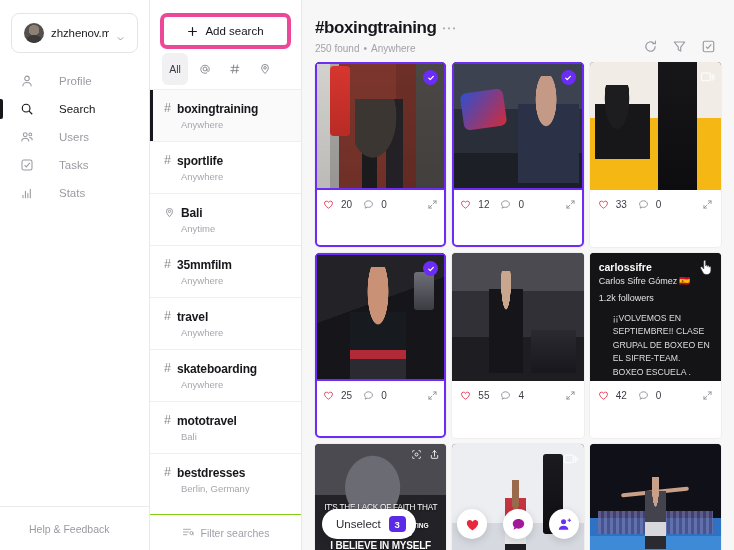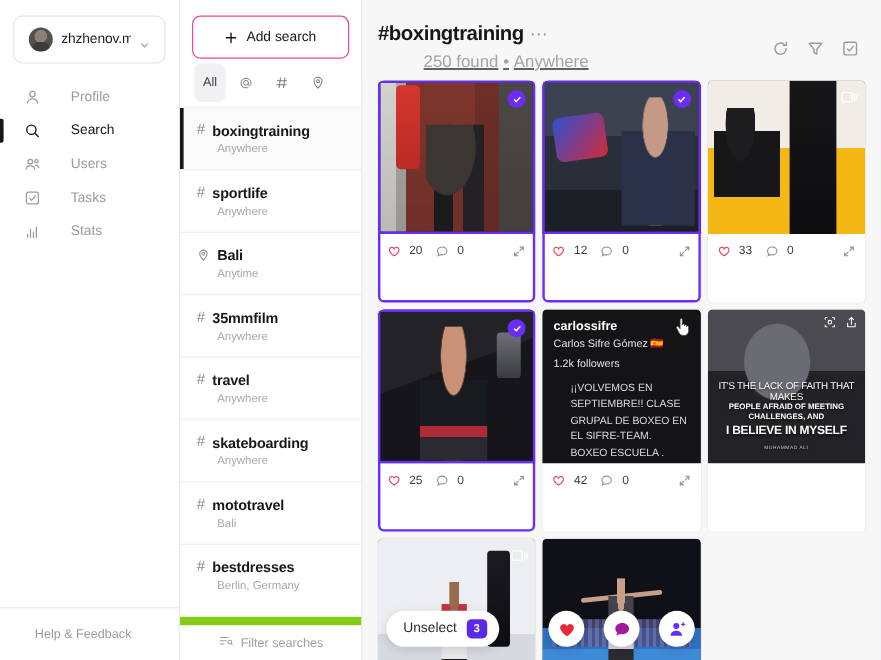--- a/index.html
+++ b/index.html
@@ -80,21 +80,21 @@
   .searchpanel {
     width: 152px; height: 550px;
     background: #ffffff;
     border-right: 1px solid #e8e8ea;
     display: flex; flex-direction: column;
     flex: 0 0 152px;
   }
   .addsearch {
     margin: 13px 10px 0 10px;
     height: 36px;
-    border: 1px solid #ec4899;
+    border: 4px solid #ec4899;
     border-radius: 7px;
     display: flex; align-items: center; justify-content: center;
     gap: 7px;
     font-size: 11.5px; color: #17171b;
     background: #fff;
     cursor: pointer;
   }
   .plus { width: 11px; height: 11px; }
   .pillrow {
     display: flex; align-items: center;
@@ -125,54 +125,54 @@
   .sitem.sel::before {
     content: ""; position: absolute; left: 0; top: 0; bottom: 0;
     width: 3px; background: #17171b;
   }
   .sitem-top { display: flex; align-items: center; gap: 6px; }
   .sitem-sym { font-size: 12.5px; color: #8b8b93; line-height: 1; }
   .sitem-sym svg { width: 11px; height: 11px; display: block; }
   .sitem-name { font-size: 12px; font-weight: bold; color: #17171b; letter-spacing: -0.15px; }
   .sitem-sub { font-size: 9.5px; color: #a6a6ae; margin-top: 3px; margin-left: 17px; }
   .filtersearch {
-    border-top: 7px solid #84cc16;
+    border-top: 1px solid #84cc16;
     height: 36px;
     display: flex; align-items: center; justify-content: center;
     gap: 7px;
     font-size: 10.5px; color: #a0a0a8;
     cursor: pointer;
   }
 
   
   .main {
     flex: 1 1 auto; height: 550px;
     background: #f7f7f8;
     position: relative;
     display: flex; flex-direction: column;
     overflow: hidden;
   }
   .mhead {
     padding: 18px 18px 8px 13px;
     background: #f7f7f8;
     flex: 0 0 auto;
-    display: flex; align-items: center; text-decoration: underline;
+    display: flex; align-items: flex-end;
   }
   .mhead-left { flex: 1 1 auto; }
   .mtitle {
     font-size: 17px; font-weight: bold; color: #17171b;
     letter-spacing: -0.4px;
     display: inline-block; vertical-align: middle;
   }
   .mdots {
     display: inline-block; vertical-align: middle;
     color: #9a9aa2; font-size: 15px; margin-left: 5px; letter-spacing: 1px;
     cursor: pointer;
   }
-  .msub { margin-top: 5px; font-size: 14px; color: #a2a2aa; margin-left: 38px; }
+  .msub { margin-top: 5px; font-size: 10px; color: #a2a2aa; }
   .msub .dot { margin: 0 4px; }
   .mactions { display: flex; align-items: center; gap: 14px; padding-top: 3px; }
   .mactions .ic { width: 15px; height: 15px; cursor: pointer; display: block; }
 
   .grid {
     flex: 1 1 auto;
     padding: 0 13px 0 13px;
     display: grid;
     grid-template-columns: repeat(3, 1fr);
     gap: 6px 6px;
@@ -705,20 +705,46 @@
           <span class="grow"></span>
           <span class="expand">
             <svg viewBox="0 0 16 16" fill="none" stroke="currentColor" stroke-width="1.3" stroke-linecap="round">
                 <path d="M9.4 2.8h3.8v3.8M13.2 2.8L9 7"></path>
                 <path d="M6.6 13.2H2.8V9.4M2.8 13.2L7 9"></path>
               </svg>
           </span>
         </div>
       </div>
 
+      <div class="card">
+        <div class="thumb">
+          <div class="ph p5"></div>
+        </div>
+        <div class="meta">
+          <span class="hrt">
+            <svg viewBox="0 0 16 16" fill="none" stroke="currentColor" stroke-width="1.35">
+                <path d="M8 13.4S2.2 10 2.2 6.1a3 3 0 0 1 5.8-1.1 3 3 0 0 1 5.8 1.1C13.8 10 8 13.4 8 13.4z"></path>
+              </svg>
+          </span>
+          <span class="num">55</span>
+          <span class="cmt">
+            <svg viewBox="0 0 16 16" fill="none" stroke="currentColor" stroke-width="1.3">
+                <path d="M8 2.6c3.2 0 5.7 2.1 5.7 4.8S11.2 12.2 8 12.2c-.7 0-1.4-.1-2-.3l-3 1.4.9-2.4C3 10 2.3 8.8 2.3 7.4 2.3 4.7 4.8 2.6 8 2.6z"></path>
+              </svg>
+          </span>
+          <span class="num">4</span>
+          <span class="grow"></span>
+          <span class="expand">
+            <svg viewBox="0 0 16 16" fill="none" stroke="currentColor" stroke-width="1.3" stroke-linecap="round">
+                <path d="M9.4 2.8h3.8v3.8M13.2 2.8L9 7"></path>
+                <path d="M6.6 13.2H2.8V9.4M2.8 13.2L7 9"></path>
+              </svg>
+          </span>
+        </div>
+      </div>
 
       <div class="card">
         <div class="thumb">
           <div class="ph p6"></div>
           <div class="ovl">
             <div class="ovl-user">carlossifre</div>
             <div class="ovl-full">Carlos Sifre Gómez 🇪🇸</div>
             <div class="ovl-foll">1.2k followers</div>
             <div class="ovl-cap">¡¡VOLVEMOS EN SEPTIEMBRE!! CLASE GRUPAL DE BOXEO EN EL SIFRE-TEAM. BOXEO ESCUELA . MANT...</div>
             <span class="ovl-cursor">

